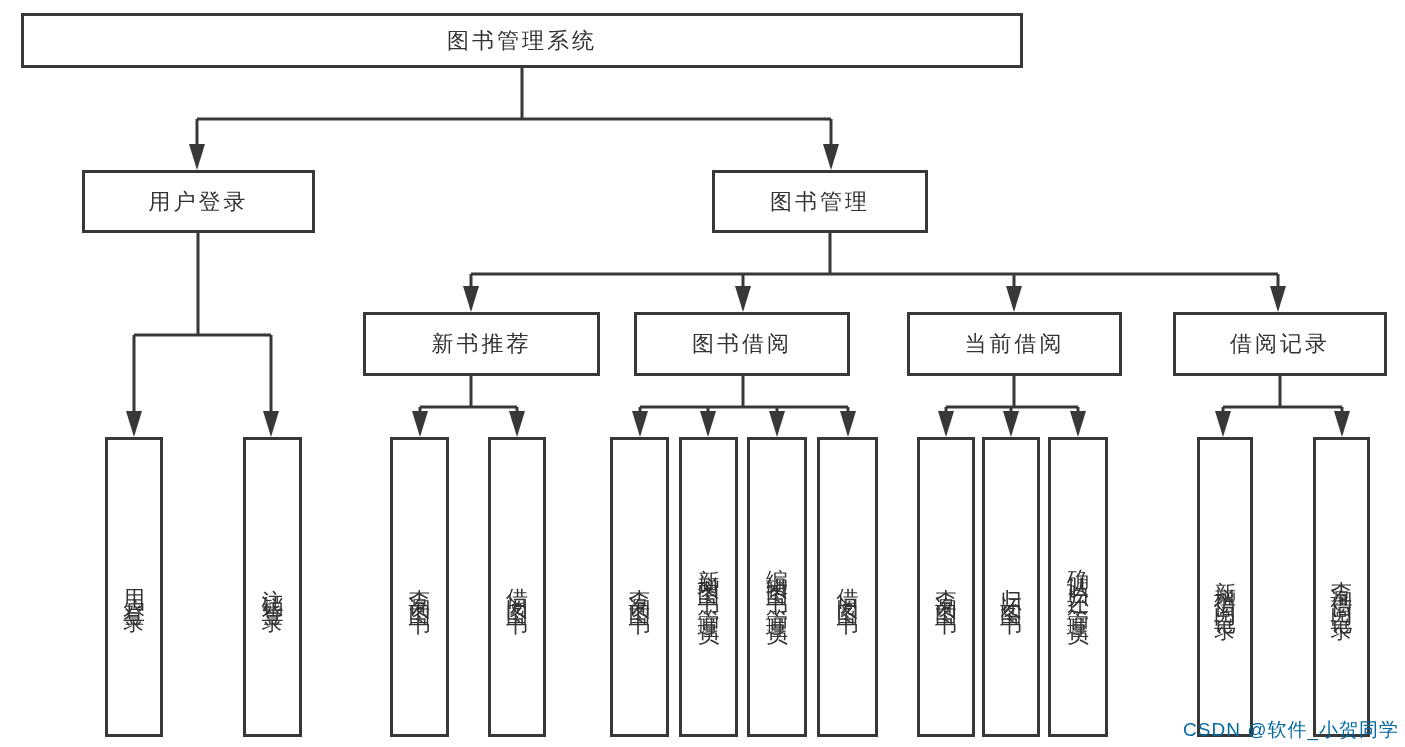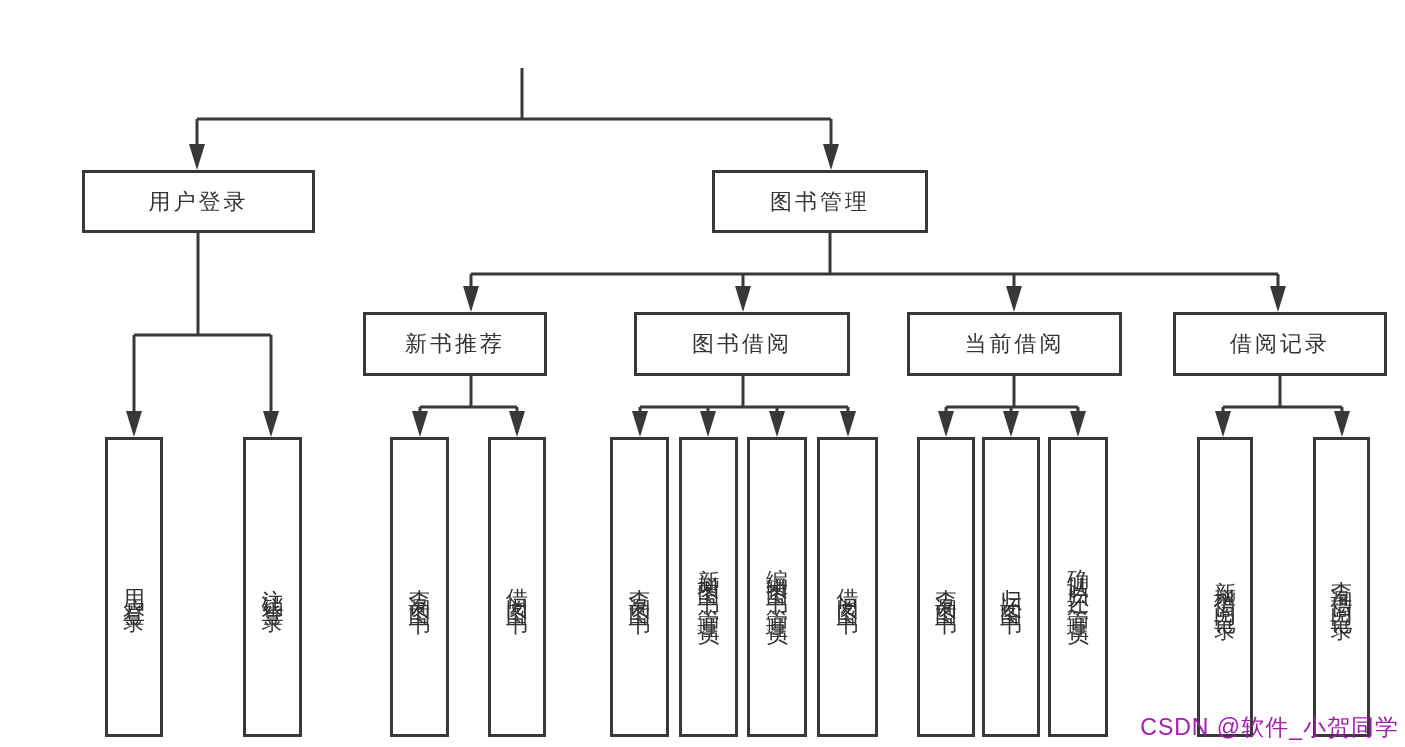--- a/index.html
+++ b/index.html
@@ -50,23 +50,23 @@
     text-orientation: mixed;
     font-size: 22px;
     letter-spacing: 8px;
     line-height: 1;
     white-space: nowrap;
   }
   .watermark {
     position: absolute;
     right: 6px;
     bottom: 4px;
-    font-size: 23px;
+    font-size: 19px;
     letter-spacing: 1px;
-    color: #a21caf;
+    color: #0369a1;
     white-space: nowrap;
     z-index: 5;
   }
 </style>
 </head>
 <body>
 
 <div class="canvas">
 
   <svg class="wires" width="1405" height="747" viewBox="0 0 1405 747" xmlns="http://www.w3.org/2000/svg">
@@ -95,29 +95,32 @@
       <path d="M769 411 L785 411 L777 437 Z"></path>
       <path d="M840 411 L856 411 L848 437 Z"></path>
       <path d="M938 411 L954 411 L946 437 Z"></path>
       <path d="M1003 411 L1019 411 L1011 437 Z"></path>
       <path d="M1070 411 L1086 411 L1078 437 Z"></path>
       <path d="M1215 411 L1231 411 L1223 437 Z"></path>
       <path d="M1334 411 L1350 411 L1342 437 Z"></path>
     </g>
   </svg>
 
+  <div class="hbox" style="left:21px; top:13px; width:1002px; height:55px;">
+    <span>图书管理系统</span>
+  </div>
 
   <div class="hbox" style="left:82px; top:170px; width:233px; height:63px;">
     <span>用户登录</span>
   </div>
   <div class="hbox" style="left:712px; top:170px; width:216px; height:63px;">
     <span>图书管理</span>
   </div>
 
-  <div class="hbox" style="left:363px; top:312px; width:184px; height:64px;">
+  <div class="hbox" style="left:363px; top:312px; width:237px; height:64px;">
     <span>新书推荐</span>
   </div>
   <div class="hbox" style="left:634px; top:312px; width:216px; height:64px;text-align:right;">
     <span>图书借阅</span>
   </div>
   <div class="hbox" style="left:907px; top:312px; width:215px; height:64px;text-align:center;">
     <span>当前借阅</span>
   </div>
   <div class="hbox" style="left:1173px; top:312px; width:214px; height:64px;">
     <span>借阅记录</span>

